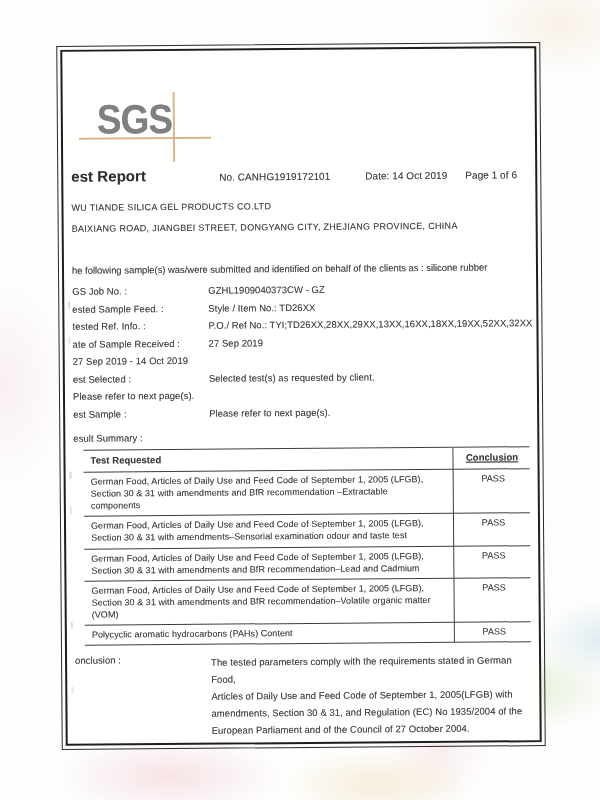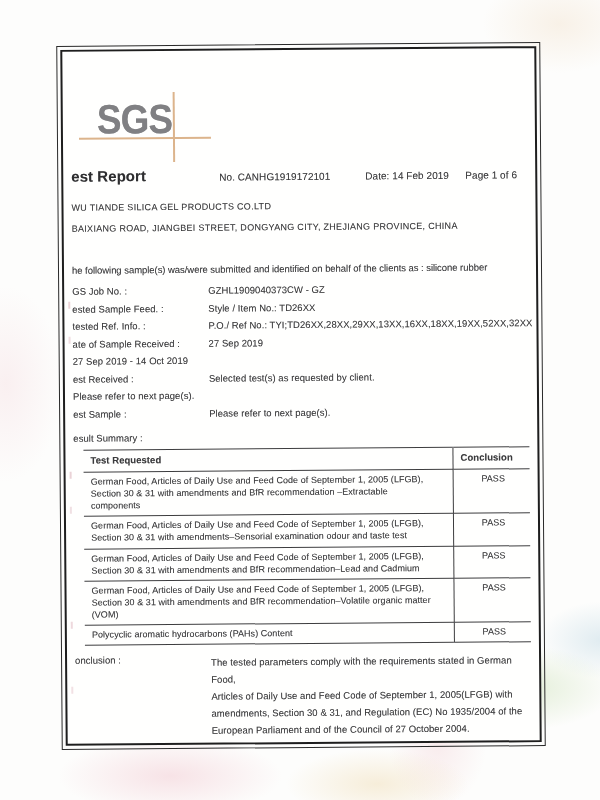--- a/index.html
+++ b/index.html
@@ -67,21 +67,21 @@
   table.summary{
     margin:3px 0 0 10px;width:446px;border-collapse:collapse;
     font-size:9px;line-height:1.35;color:#3b3b3d;table-layout:fixed;
     border-top:1.5px solid #3d3d3f;border-bottom:1.5px solid #3d3d3f;
   }
   table.summary th{
     font-size:9.5px;font-weight:bold;border-bottom:1.5px solid #3d3d3f;
     padding:4px 6px 4px 7px;
   }
   table.summary th:first-child{text-align:left;width:356px;border-right:1px solid #3d3d3f;}
-  table.summary th:last-child{text-align:left;}
+  table.summary th:last-child{text-align:center;text-decoration:underline;}
   table.summary td{
     border-bottom:1px solid #3d3d3f;vertical-align:top;padding:3px 4px 4px 7px;
   }
   table.summary tr:last-child td{border-bottom:none;}
   table.summary td.test-cell{border-right:1px solid #3d3d3f;white-space:pre-line;}
   table.summary td.pass-cell{text-align:center;}
   
   .conclusion-row{display:flex;margin-top:9px;}
   .conclusion-text{width:344px;margin:0;white-space:pre-line;line-height:17px;font-size:9.5px;}
 </style>
@@ -96,21 +96,21 @@
 
         <div class="logo">
           <span class="logo-text">SGS</span>
           <div class="cross-h"></div>
           <div class="cross-v"></div>
         </div>
 
         <div class="title-row">
           <span class="title">est Report</span>
           <span>No. CANHG1919172101</span>
-          <span>Date: 14 Feb 2019</span>
+          <span>Date: 14 Oct 2019</span>
           <span>Page 1 of 6</span>
         </div>
 
         <div class="company">
           <div>WU TIANDE SILICA GEL PRODUCTS CO.LTD</div>
           <div>BAIXIANG ROAD, JIANGBEI STREET, DONGYANG CITY, ZHEJIANG PROVINCE, CHINA</div>
         </div>
 
         <p class="intro">he following sample(s) was/were submitted and identified on behalf of the clients as : silicone rubber</p>
 
@@ -128,21 +128,21 @@
             <span class="info-value">P.O./ Ref No.: TYI;TD26XX,28XX,29XX,13XX,16XX,18XX,19XX,52XX,32XX</span>
           </div>
           <div class="info-row">
             <span class="info-label">ate of Sample Received :</span>
             <span class="info-value">27 Sep 2019</span>
           </div>
           <div class="info-row">
             <span class="info-value">27 Sep 2019 - 14 Oct 2019</span>
           </div>
           <div class="info-row">
-            <span class="info-label">est Received :</span>
+            <span class="info-label">est Selected :</span>
             <span class="info-value">Selected test(s) as requested by client.</span>
           </div>
           <div class="info-row">
             <span class="info-value">Please refer to next page(s).</span>
           </div>
           <div class="info-row">
             <span class="info-label">est Sample :</span>
             <span class="info-value">Please refer to next page(s).</span>
           </div>
         </div>

